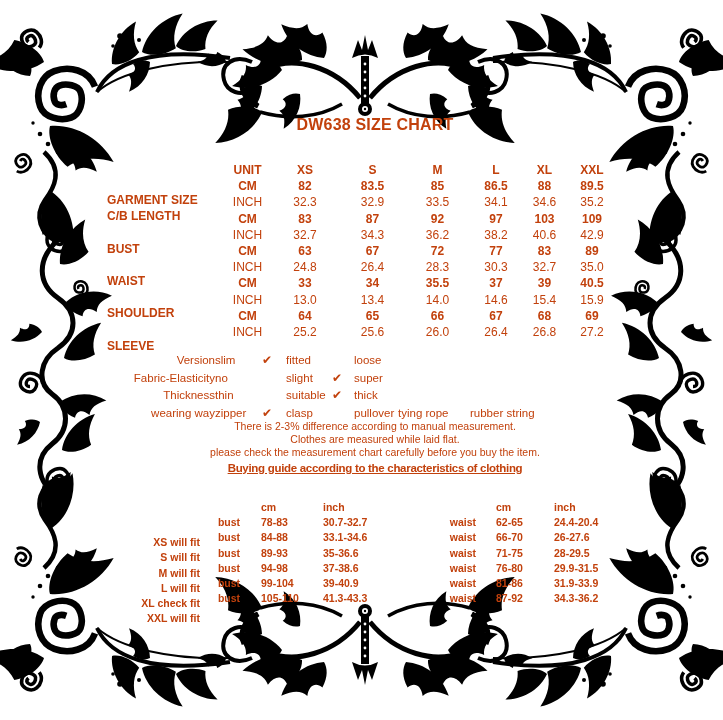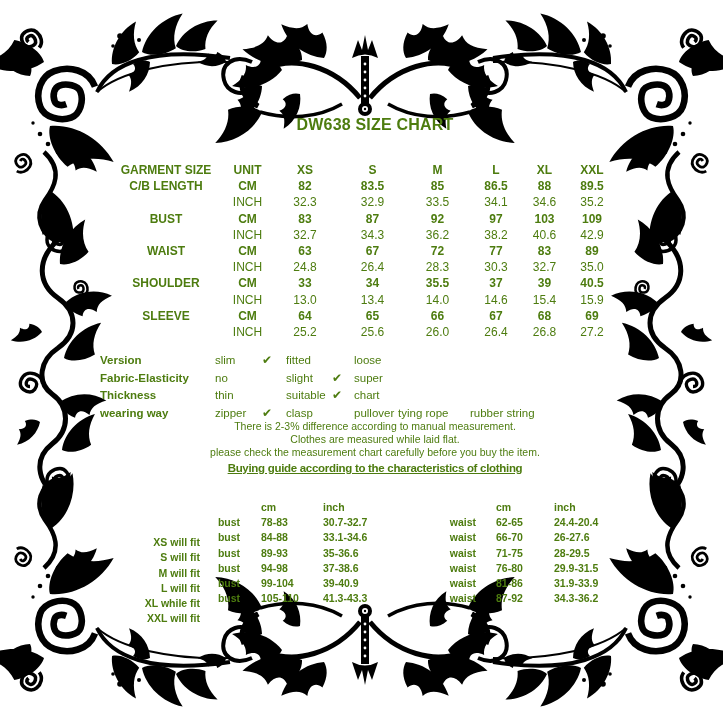--- a/index.html
+++ b/index.html
@@ -1,38 +1,38 @@
 <!DOCTYPE html>
 <html><head>
 <meta charset="utf-8">
 <style>
   html,body{margin:0;padding:0;background:#fff;}
   .canvas{
     position:relative;width:723px;height:720px;background:#ffffff;overflow:hidden;
-    font-family:"Liberation Sans",sans-serif;color:#4d7c0f;
+    font-family:"Liberation Sans",sans-serif;color:#c2410c;
   }
   .border-svg{position:absolute;left:0;top:0;}
   .content{position:absolute;left:0;top:0;width:723px;height:720px;}
 
   .title{position:absolute;left:120px;top:116px;width:510px;text-align:center;
     font-size:16px;font-weight:700;letter-spacing:.2px;}
   .subtitle{position:absolute;left:120px;top:145px;width:510px;text-align:center;
     font-size:11.5px;font-weight:700;}
 
   .size-table{position:absolute;left:107px;top:162px;font-size:12px;}
   .sc-row{display:grid;grid-template-columns:118px 45px 70px 65px 65px 52px 45px 50px;
     height:16.2px;line-height:16.2px;}
   .sc-cell{text-align:center;white-space:nowrap;}
-  .sc-cell.left{text-align:center;}
+  .sc-cell.left{text-align:left;margin-top:30px;}
   .bold{font-weight:700;}
 
   .attr-table{position:absolute;left:100px;top:352px;font-size:11.5px;}
   .attr-row{display:grid;grid-template-columns:115px 47px 24px 46px 22px 44px 72px 110px;
     height:17.5px;line-height:17.5px;}
-  .attr-label{text-align:left;font-weight:700;white-space:nowrap;}
+  .attr-label{text-align:right;font-weight:400;white-space:nowrap;}
   .attr-cell{white-space:nowrap;}
   .chk{font-family:"DejaVu Sans",sans-serif;font-weight:700;font-size:12px;}
 
   .notes{position:absolute;left:120px;top:420px;width:510px;text-align:center;
     font-size:10.5px;line-height:13px;}
   .guide-heading{font-size:11.5px;font-weight:700;letter-spacing:-.3px;line-height:18px;text-decoration:underline;}
 
   .guide-table{position:absolute;left:120px;top:500px;font-size:10.5px;font-weight:700;}
   .bg-row{display:grid;grid-template-columns:80px 58px 62px 95px 78px 58px 77px;
     height:15.2px;line-height:15.2px;}
@@ -274,21 +274,21 @@
           <div class="attr-cell">super</div>
           <div class="attr-cell"></div>
           <div class="attr-cell"></div>
         </div>
         <div class="attr-row">
           <div class="attr-label">Thickness</div>
           <div class="attr-cell">thin</div>
           <div class="attr-cell"></div>
           <div class="attr-cell">suitable</div>
           <div class="attr-cell chk">✔</div>
-          <div class="attr-cell">chart</div>
+          <div class="attr-cell">thick</div>
           <div class="attr-cell"></div>
           <div class="attr-cell"></div>
         </div>
         <div class="attr-row">
           <div class="attr-label">wearing way</div>
           <div class="attr-cell">zipper</div>
           <div class="attr-cell chk">✔</div>
           <div class="attr-cell">clasp</div>
           <div class="attr-cell"></div>
           <div class="attr-cell">pullover</div>
@@ -344,21 +344,21 @@
         <div class="bg-row">
           <div class="bg-cell bg-c0">L will fit</div>
           <div class="bg-cell bg-c1">bust</div>
           <div class="bg-cell bg-c2">94-98</div>
           <div class="bg-cell bg-c3">37-38.6</div>
           <div class="bg-cell bg-c4">waist</div>
           <div class="bg-cell bg-c5">76-80</div>
           <div class="bg-cell bg-c6">29.9-31.5</div>
         </div>
         <div class="bg-row">
-          <div class="bg-cell bg-c0">XL while fit</div>
+          <div class="bg-cell bg-c0">XL check fit</div>
           <div class="bg-cell bg-c1">bust</div>
           <div class="bg-cell bg-c2">99-104</div>
           <div class="bg-cell bg-c3">39-40.9</div>
           <div class="bg-cell bg-c4">waist</div>
           <div class="bg-cell bg-c5">81-86</div>
           <div class="bg-cell bg-c6">31.9-33.9</div>
         </div>
         <div class="bg-row">
           <div class="bg-cell bg-c0">XXL will fit</div>
           <div class="bg-cell bg-c1">bust</div>

